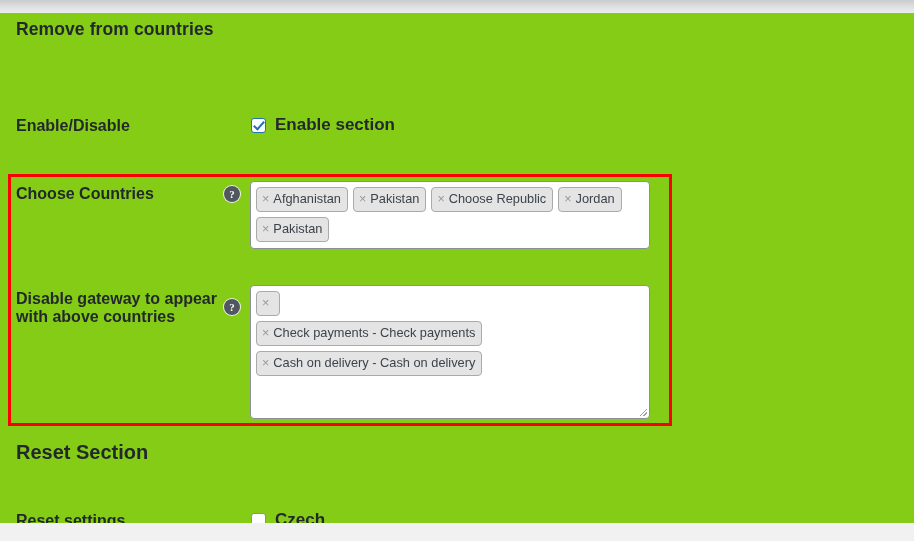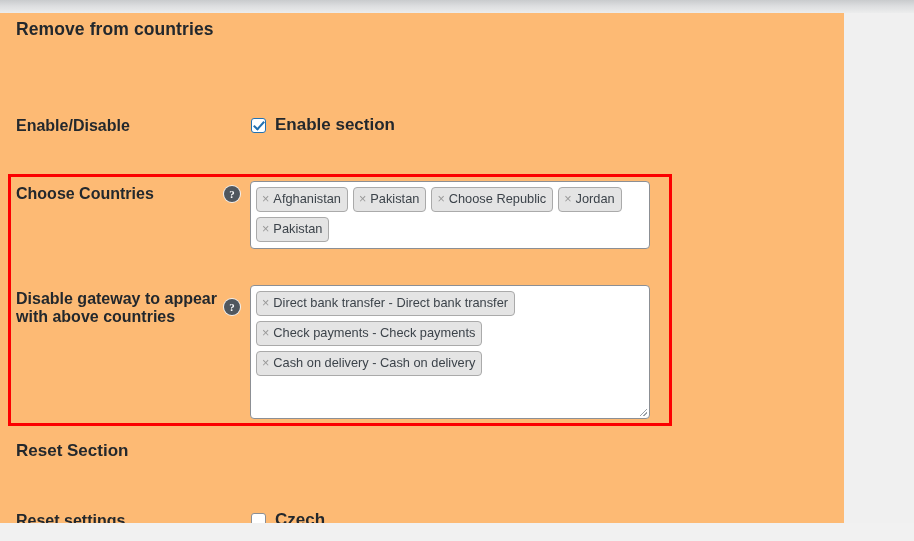--- a/index.html
+++ b/index.html
@@ -19,23 +19,23 @@
   .top-band {
     position: absolute;
     left: 0; top: 0;
     width: 914px;
     height: 13px;
     background: linear-gradient(to bottom, #c9cbcd 0%, #dcdddf 45%, #eceded 100%);
   }
   .page {
     position: absolute;
     left: 0; top: 13px;
-    width: 844px;
+    width: 914px;
     height: 528px;
-    background: #fdba74;
+    background: #84cc16;
   }
   .bottom-white {
     position: absolute;
     left: 0; bottom: 0;
     width: 914px;
     height: 18px;
     background: #f1f1f1;
   }
 
   h2.section-title {
@@ -183,21 +183,21 @@
     background:
       linear-gradient(135deg, transparent 0 45%, #9aa0a6 45% 55%, transparent 55% 100%),
       linear-gradient(135deg, transparent 0 70%, #9aa0a6 70% 80%, transparent 80% 100%);
   }
 
   h2.reset-title {
     position: absolute;
     left: 16px;
     top: 428px;
     margin: 0;
-    font-size: 17px;
+    font-size: 20px;
     font-weight: 600;
     color: #23282d;
   }
 </style>
 </head>
 <body>
 
 <div class="top-band"></div>
 
 <div class="page">
@@ -242,21 +242,20 @@
   <div class="row-label" style="left:16px; top:277px;">
     <span>Disable gateway to appear</span><br>
     <span>with above countries</span>
   </div>
   <div class="help-icon" style="left:224px; top:286px;">?</div>
 
   <div class="multiselect block" id="gateways-select" style="left:250px; top:272px; width:400px; height:134px;">
     <div class="tags" id="gateways-tags">
         <span class="tag">
           <span class="x">×</span>
-          <span class="tag-text">Direct bank transfer - Direct bank transfer</span>
         </span>
         <span class="tag">
           <span class="x">×</span>
           <span class="tag-text">Check payments - Check payments</span>
         </span>
         <span class="tag">
           <span class="x">×</span>
           <span class="tag-text">Cash on delivery - Cash on delivery</span>
         </span>
       </div>

